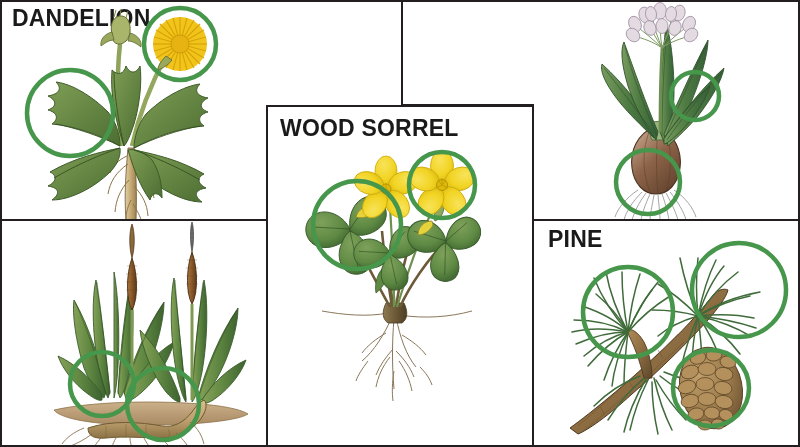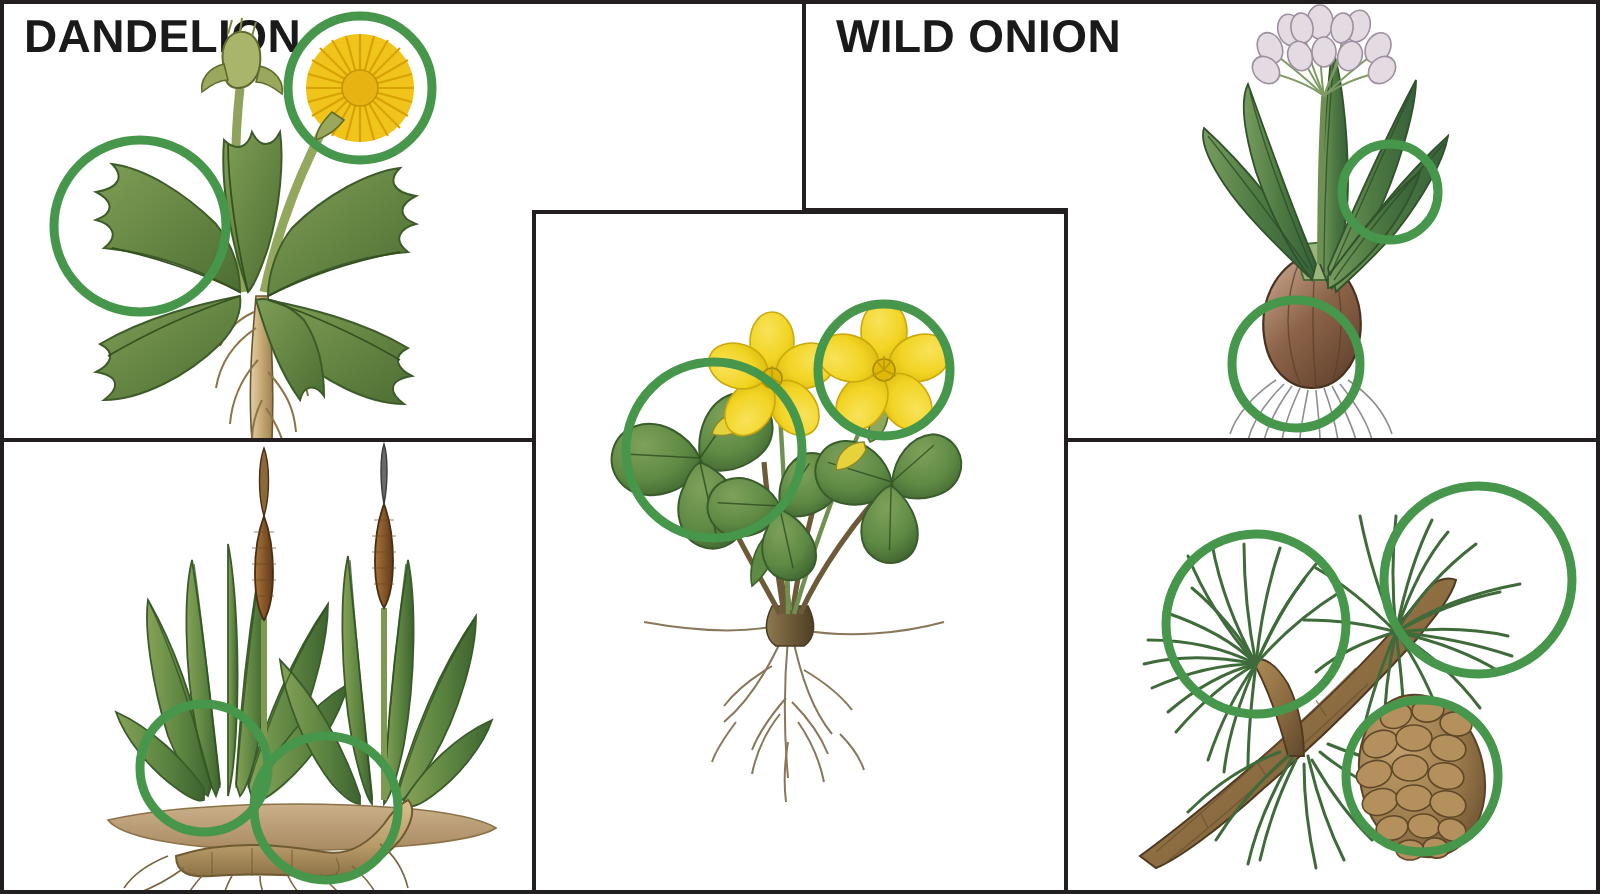--- a/index.html
+++ b/index.html
@@ -113,21 +113,20 @@
           <path d="M166 56 C160 62 158 66 158 70 C164 68 169 64 172 60 Z" fill="#9aa85e" stroke="#5e6b2e" stroke-width="0.8"></path>
         </g>
 
         <circle class="hl" cx="180" cy="44" r="36" stroke="#46964b"></circle>
         <circle class="hl" cx="70" cy="113" r="43" stroke="#46964b"></circle>
       </svg>
     </div>
   </div>
 
   <div class="panel" style="left:402px;top:0;width:398px;height:220px;">
-    <div class="title" style="left: 16px; top: 5px; font-size: 23px; color: rgb(26, 26, 26);">WILD ONION</div>
 
     <div class="art" style="left:170px;top:0;width:200px;height:220px;">
       <svg width="200" height="220" viewBox="0 0 200 220">
         <defs>
           <linearGradient id="bulbG" x1="0.2" y1="0" x2="0.9" y2="1">
             <stop offset="0%" stop-color="#c6a48c"></stop>
               <stop offset="45%" stop-color="#8c6348"></stop>
               <stop offset="100%" stop-color="#5e3f2c"></stop>
           </linearGradient>
           <linearGradient id="onionLeaf" x1="0" y1="0" x2="1" y2="0">
@@ -305,20 +304,21 @@
           <path d="M150 200 C158 206 162 214 164 222"></path>
         </g>
 
         <circle class="hl" cx="62" cy="162" r="32" stroke="#46964b"></circle>
         <circle class="hl" cx="123" cy="182" r="36" stroke="#46964b"></circle>
       </svg>
     </div>
   </div>
 
   <div class="panel" style="left:534px;top:220px;width:266px;height:227px;">
+    <div class="title" style="left: 14px; top: 6px; font-size: 23px; color: rgb(26, 26, 26);">PINE</div>
 
     <div class="art" style="left:14px;top:8px;width:250px;height:215px;">
       <svg width="250" height="215" viewBox="0 0 250 215">
         <defs>
           <linearGradient id="branchG" x1="0" y1="0" x2="1" y2="1">
             <stop offset="0%" stop-color="#b08c57"></stop>
               <stop offset="55%" stop-color="#8a6a40"></stop>
               <stop offset="100%" stop-color="#5e482b"></stop>
           </linearGradient>
           <radialGradient id="coneG" cx="0.35" cy="0.3" r="0.8">
@@ -414,20 +414,21 @@
         </g>
 
         <circle class="hl" cx="80" cy="84" r="45" stroke="#46964b"></circle>
         <circle class="hl" cx="191" cy="62" r="47" stroke="#46964b"></circle>
         <circle class="hl" cx="163" cy="160" r="38" stroke="#46964b"></circle>
       </svg>
     </div>
   </div>
 
   <div class="panel" style="left:266px;top:105px;width:268px;height:342px;border-left:2px solid #231f20;border-top:2px solid #231f20;border-right:2px solid #231f20;">
+    <div class="title" style="left: 12px; top: 8px; font-size: 23px; color: rgb(26, 26, 26);">WOOD SORREL</div>
 
     <div class="art" style="left:14px;top:28px;width:240px;height:290px;">
       <svg width="240" height="290" viewBox="0 0 240 290">
         <defs>
           <radialGradient id="wsLeaf" cx="0.35" cy="0.3" r="0.8">
             <stop offset="0%" stop-color="#7ea15a"></stop>
               <stop offset="60%" stop-color="#5f8a44"></stop>
               <stop offset="100%" stop-color="#3e6430"></stop>
           </radialGradient>
           <radialGradient id="wsPetal" cx="0.4" cy="0.3" r="0.8">

